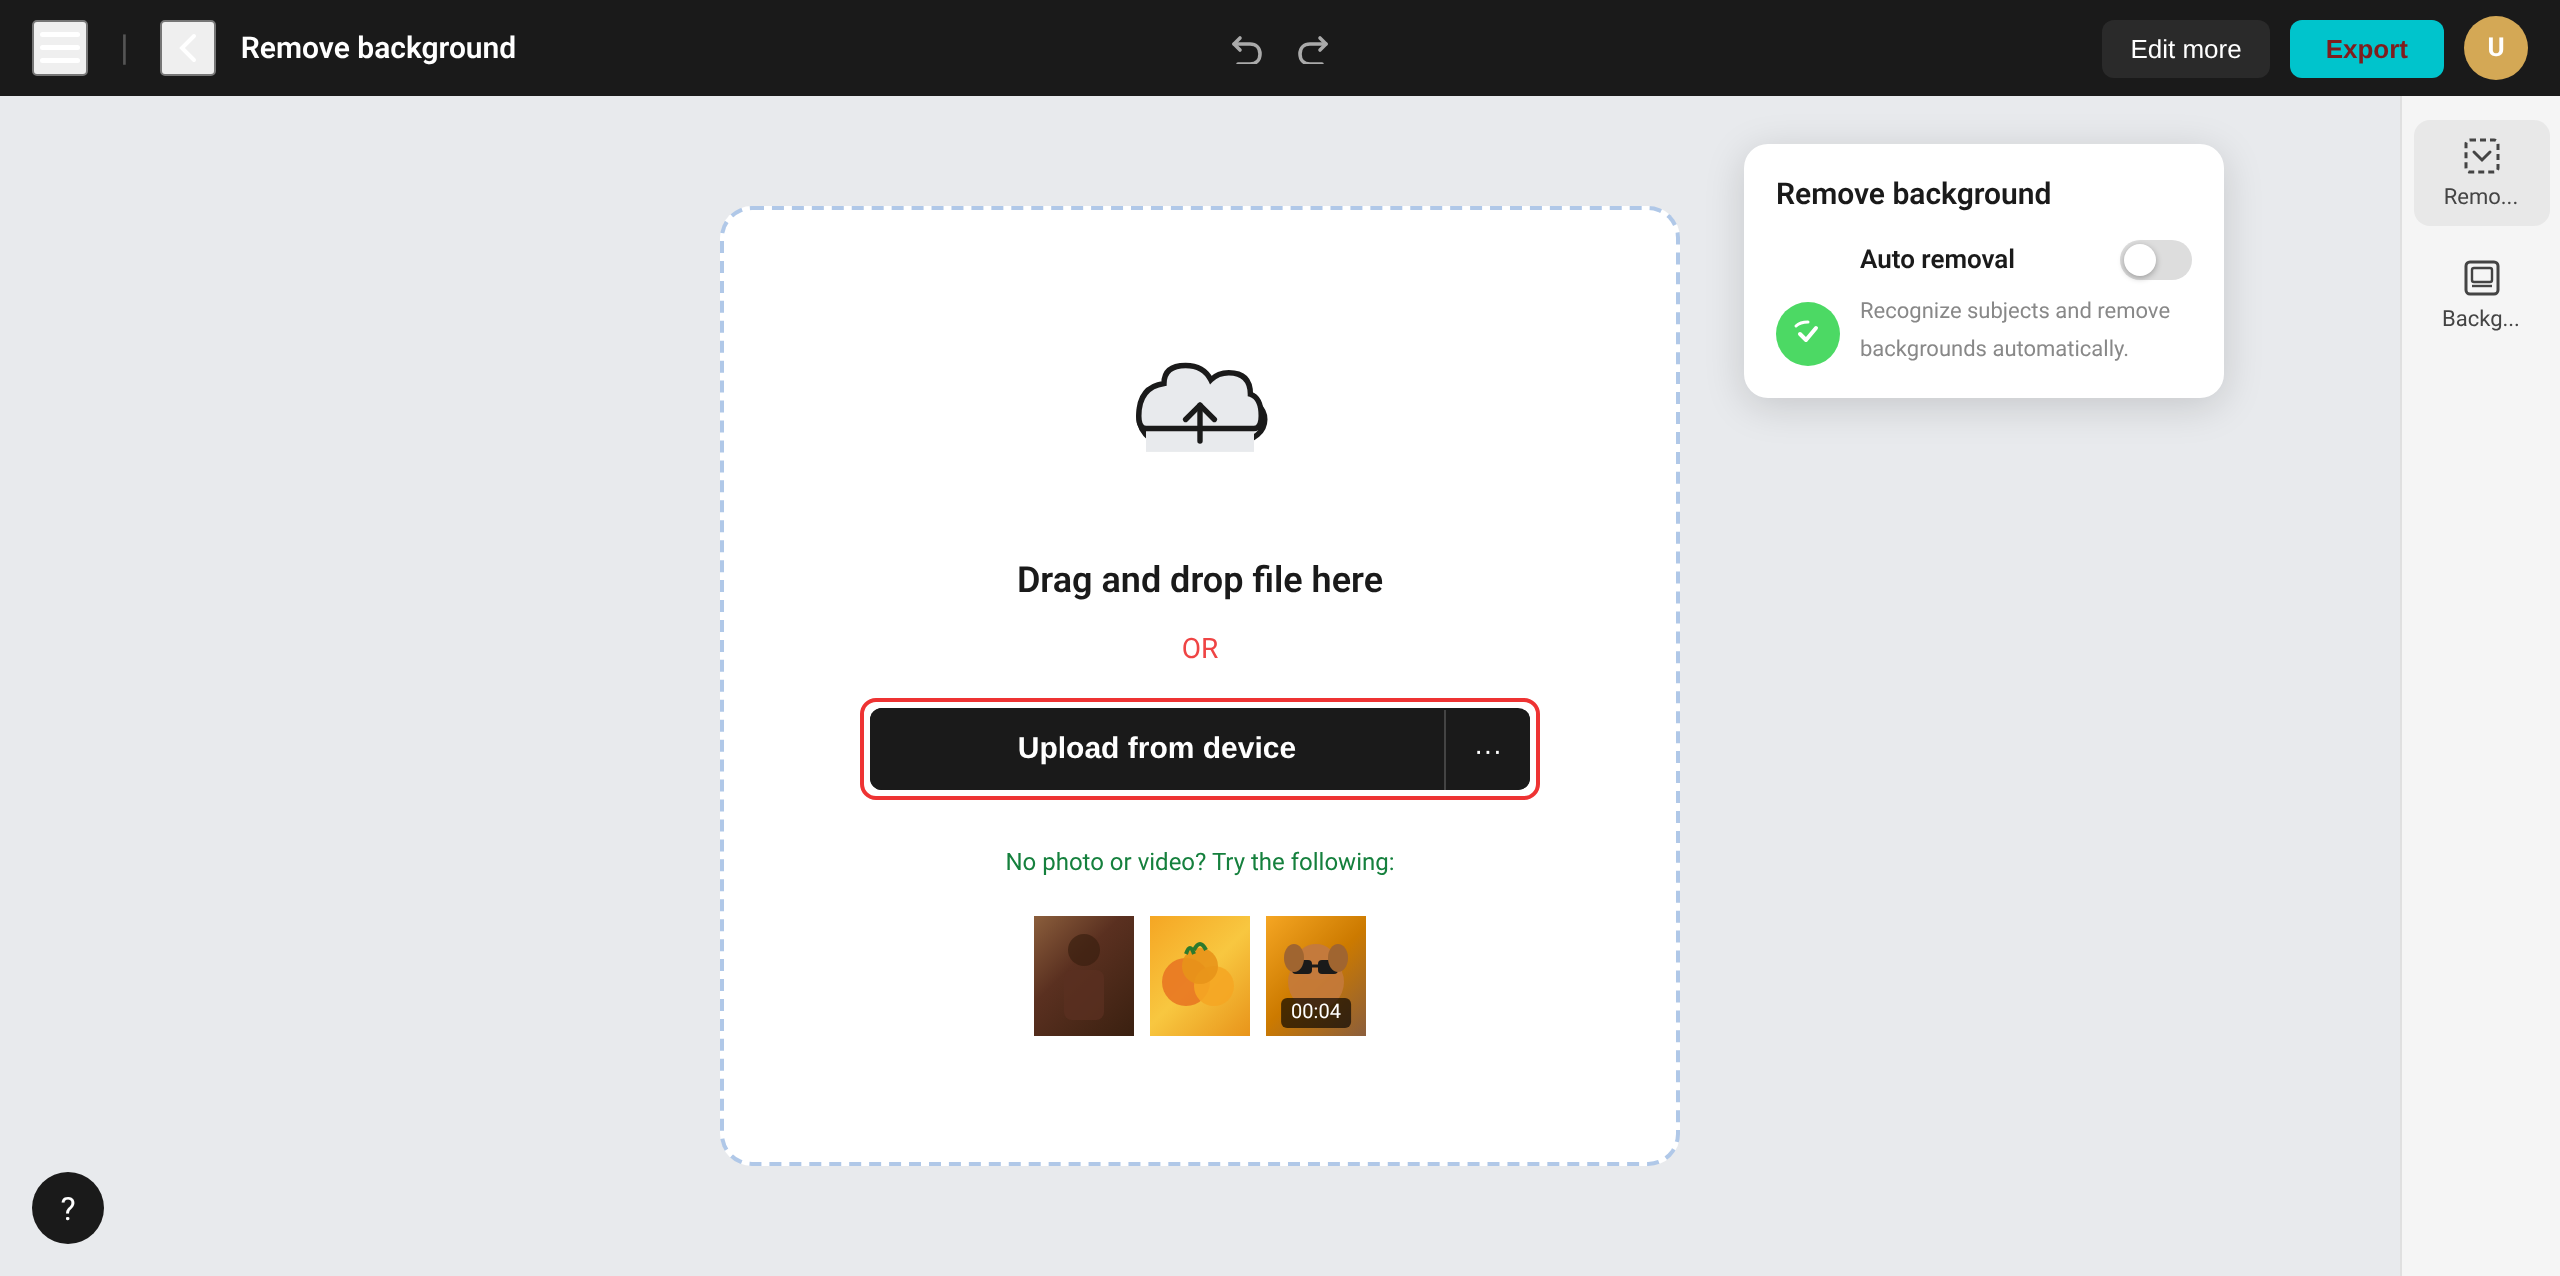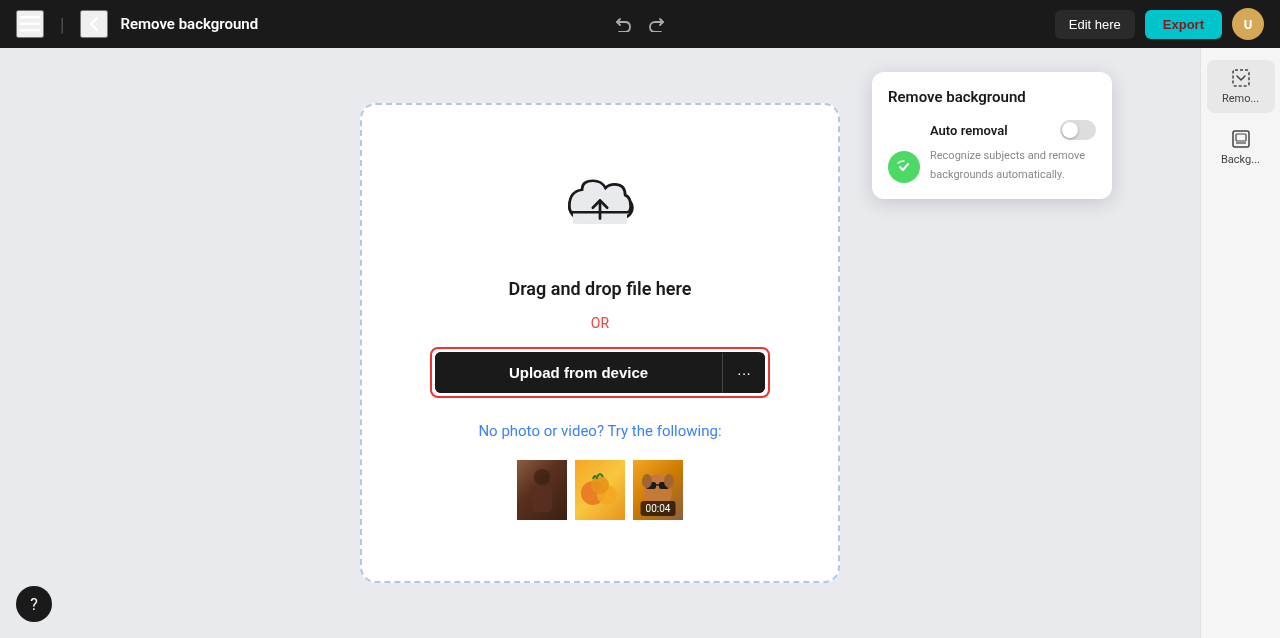--- a/index.html
+++ b/index.html
@@ -194,22 +194,22 @@
       color: white;
       border: none;
       border-left: 1px solid #444;
       padding: 12px 14px;
       cursor: pointer;
       font-size: 14px;
     }
 
     
     .no-photo-text {
-      font-size: 15px;
-      color: #3b82f6;
+      font-size: 12px;
+      color: #15803d;
       margin-top: 8px;
     }
 
     
     .sample-images {
       display: flex;
       gap: 8px;
       margin-top: 4px;
     }
     .sample-img {
@@ -423,21 +423,21 @@
     </button>
     <button class="redo-btn">
       <svg width="18" height="16" viewBox="0 0 18 16" fill="#aaa">
         <path d="M15 6H7C4 6 2 8 2 11C2 14 4 16 7 16H13" stroke="#aaa" stroke-width="1.8" fill="none" stroke-linecap="round"></path>
         <path d="M12 3L15 6L12 9" stroke="#aaa" stroke-width="1.8" fill="none" stroke-linecap="round" stroke-linejoin="round"></path>
       </svg>
     </button>
   </div>
 
   <div class="topbar-right">
-    <button class="edit-more-btn">Edit here</button>
+    <button class="edit-more-btn">Edit more</button>
     <button class="export-btn">Export</button>
     <div class="avatar">
       <span>U</span>
     </div>
   </div>
 </div>
 
 <div class="main">
 
   <div class="canvas-area">

